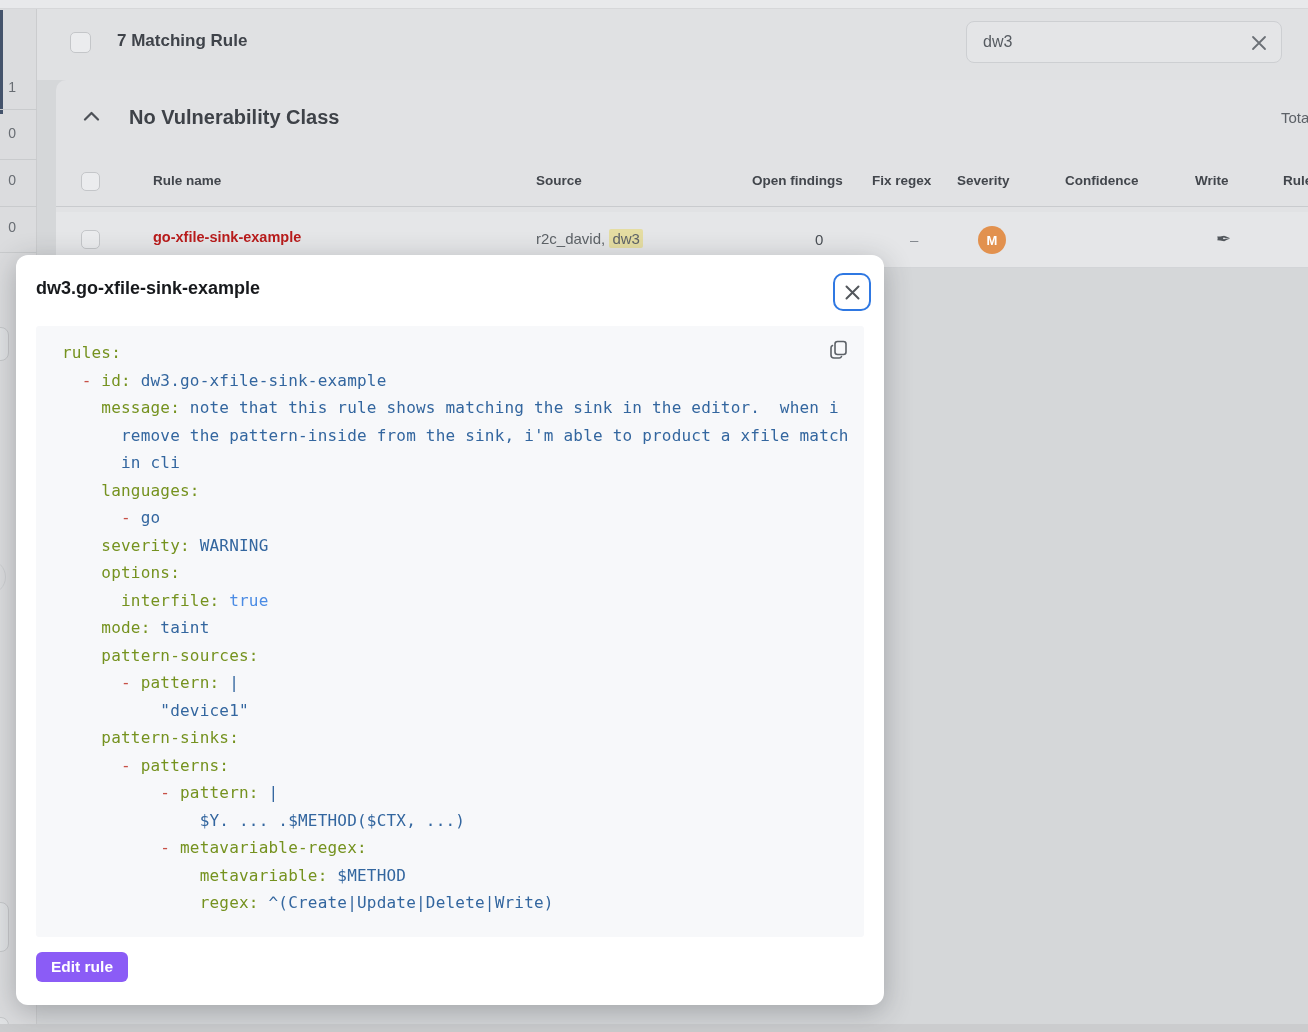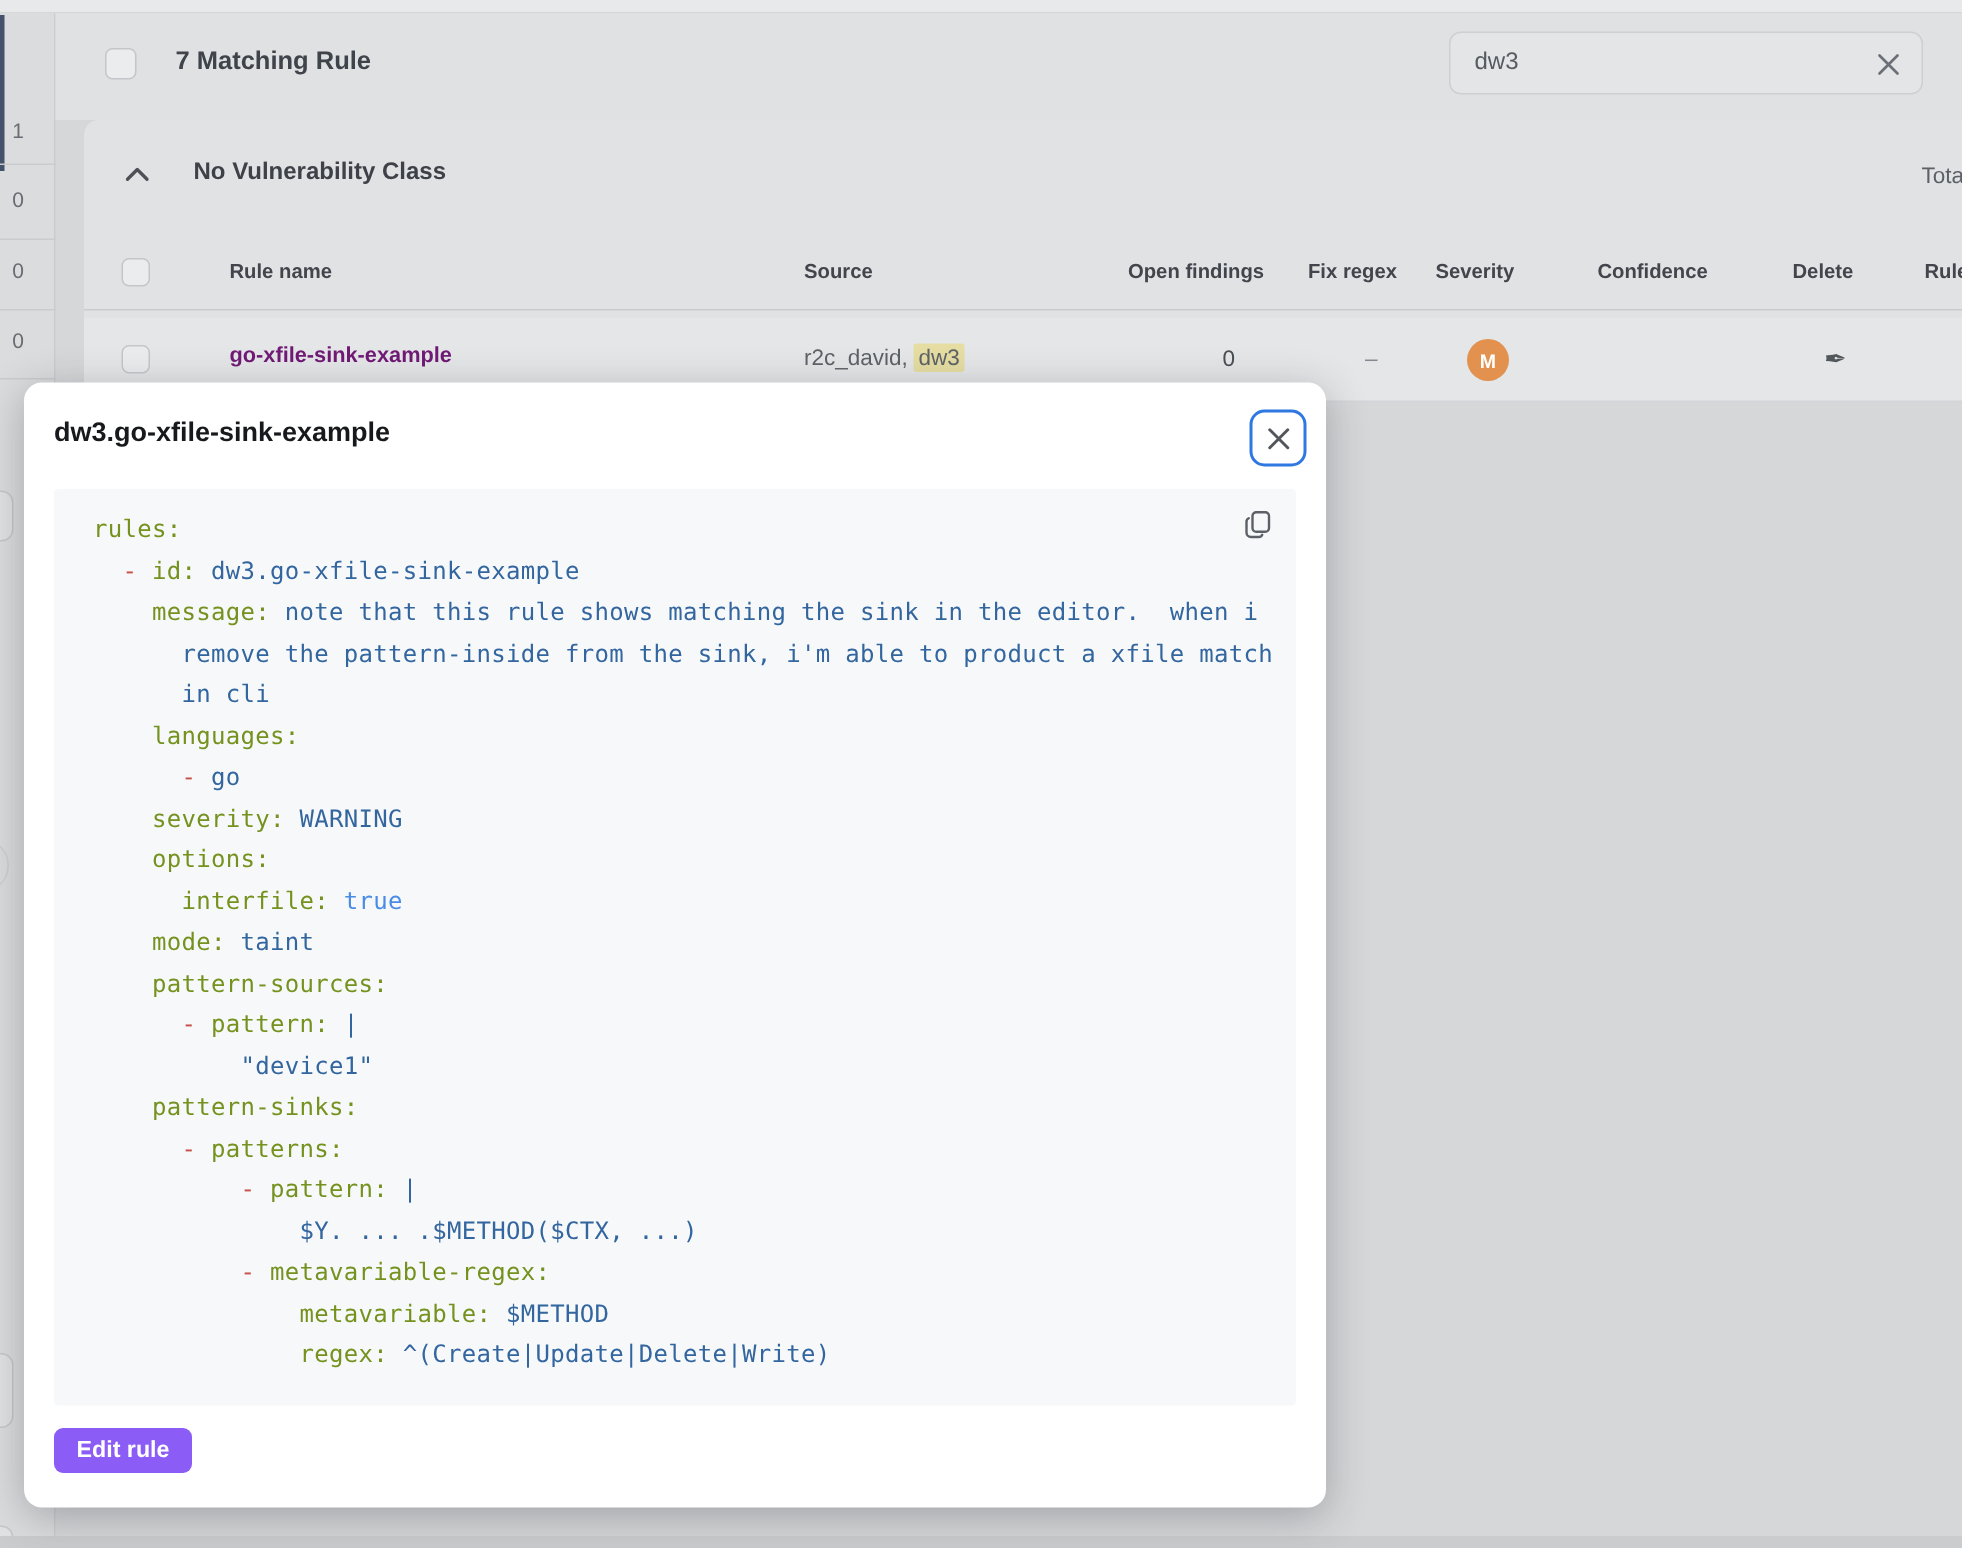--- a/index.html
+++ b/index.html
@@ -34,21 +34,21 @@
                 background:#e4e5e7; border:1px solid #cdcfd2; border-radius:8px; }
   .search-input { position:absolute; left:0; top:0; width:100%; height:100%;
                   background:transparent; border:none; outline:none; padding:0 44px 0 16px;
                   font-size:16px; color:#565b61; font-family:"Liberation Sans", sans-serif; }
   .search-clear { position:absolute; right:12px; top:11px; width:20px; height:20px; cursor:pointer; }
 
   
   .card { position:absolute; left:56px; top:80px; width:1252px; height:188px;
           background:#e1e2e4; border-top-left-radius:10px; }
   .chevron { position:absolute; left:83px; top:111px; }
-  .section-title { position:absolute; left:129px; top:106px; font-size:16px; font-weight:600;
+  .section-title { position:absolute; left:129px; top:106px; font-size:20px; font-weight:600;
                    color:#3e4248; }
   .total-label { position:absolute; left:1281px; top:109px; font-size:15px; color:#5c6167;
                  white-space:nowrap; }
   .th { position:absolute; top:173px; font-size:13.5px; font-weight:bold; color:#42464c;
         white-space:nowrap; }
   .head-rule { position:absolute; left:56px; top:206px; width:1252px; height:1px; background:#c9cbce; }
 
   .row { position:absolute; left:56px; top:212px; width:1252px; height:56px;
          background:#e5e6e8; border-bottom:1px solid #d2d4d7; }
   .rule-link { position:absolute; left:153px; top:229px; font-size:14.5px; font-weight:bold;
@@ -127,27 +127,27 @@
   <div class="section-title">No Vulnerability Class</div>
   <div class="total-label">Total</div>
 
   <div class="checkbox" style="left:81px; top:172px; width:19px; height:19px;"></div>
   <span class="th" style="left:153px">Rule name</span>
   <span class="th" style="left:536px">Source</span>
   <span class="th" style="left:752px">Open findings</span>
   <span class="th" style="left:872px">Fix regex</span>
   <span class="th" style="left:957px">Severity</span>
   <span class="th" style="left:1065px">Confidence</span>
-  <span class="th" style="left:1195px">Delete</span>
+  <span class="th" style="left:1195px">Write</span>
   <span class="th" style="left:1283px">Rule</span>
   <div class="head-rule"></div>
 
   <div class="row"></div>
   <div class="checkbox" style="left:81px; top:230px; width:19px; height:19px;"></div>
-  <a class="rule-link" style="color: #701a75;">go-xfile-sink-example</a>
+  <a class="rule-link" style="color: #b91c1c;">go-xfile-sink-example</a>
   <div class="labels-cell">
     <span>r2c_david, </span><span class="label-hl" style="background: rgb(229, 221, 162);">dw3</span>
   </div>
   <span class="cell-num" style="left:815px">0</span>
   <span class="cell-dash" style="left:910px">–</span>
   <div class="sev-badge" style="background: rgb(226, 145, 78);">
     <span>M</span>
   </div>
   <span class="source-pen">✒</span>
 

